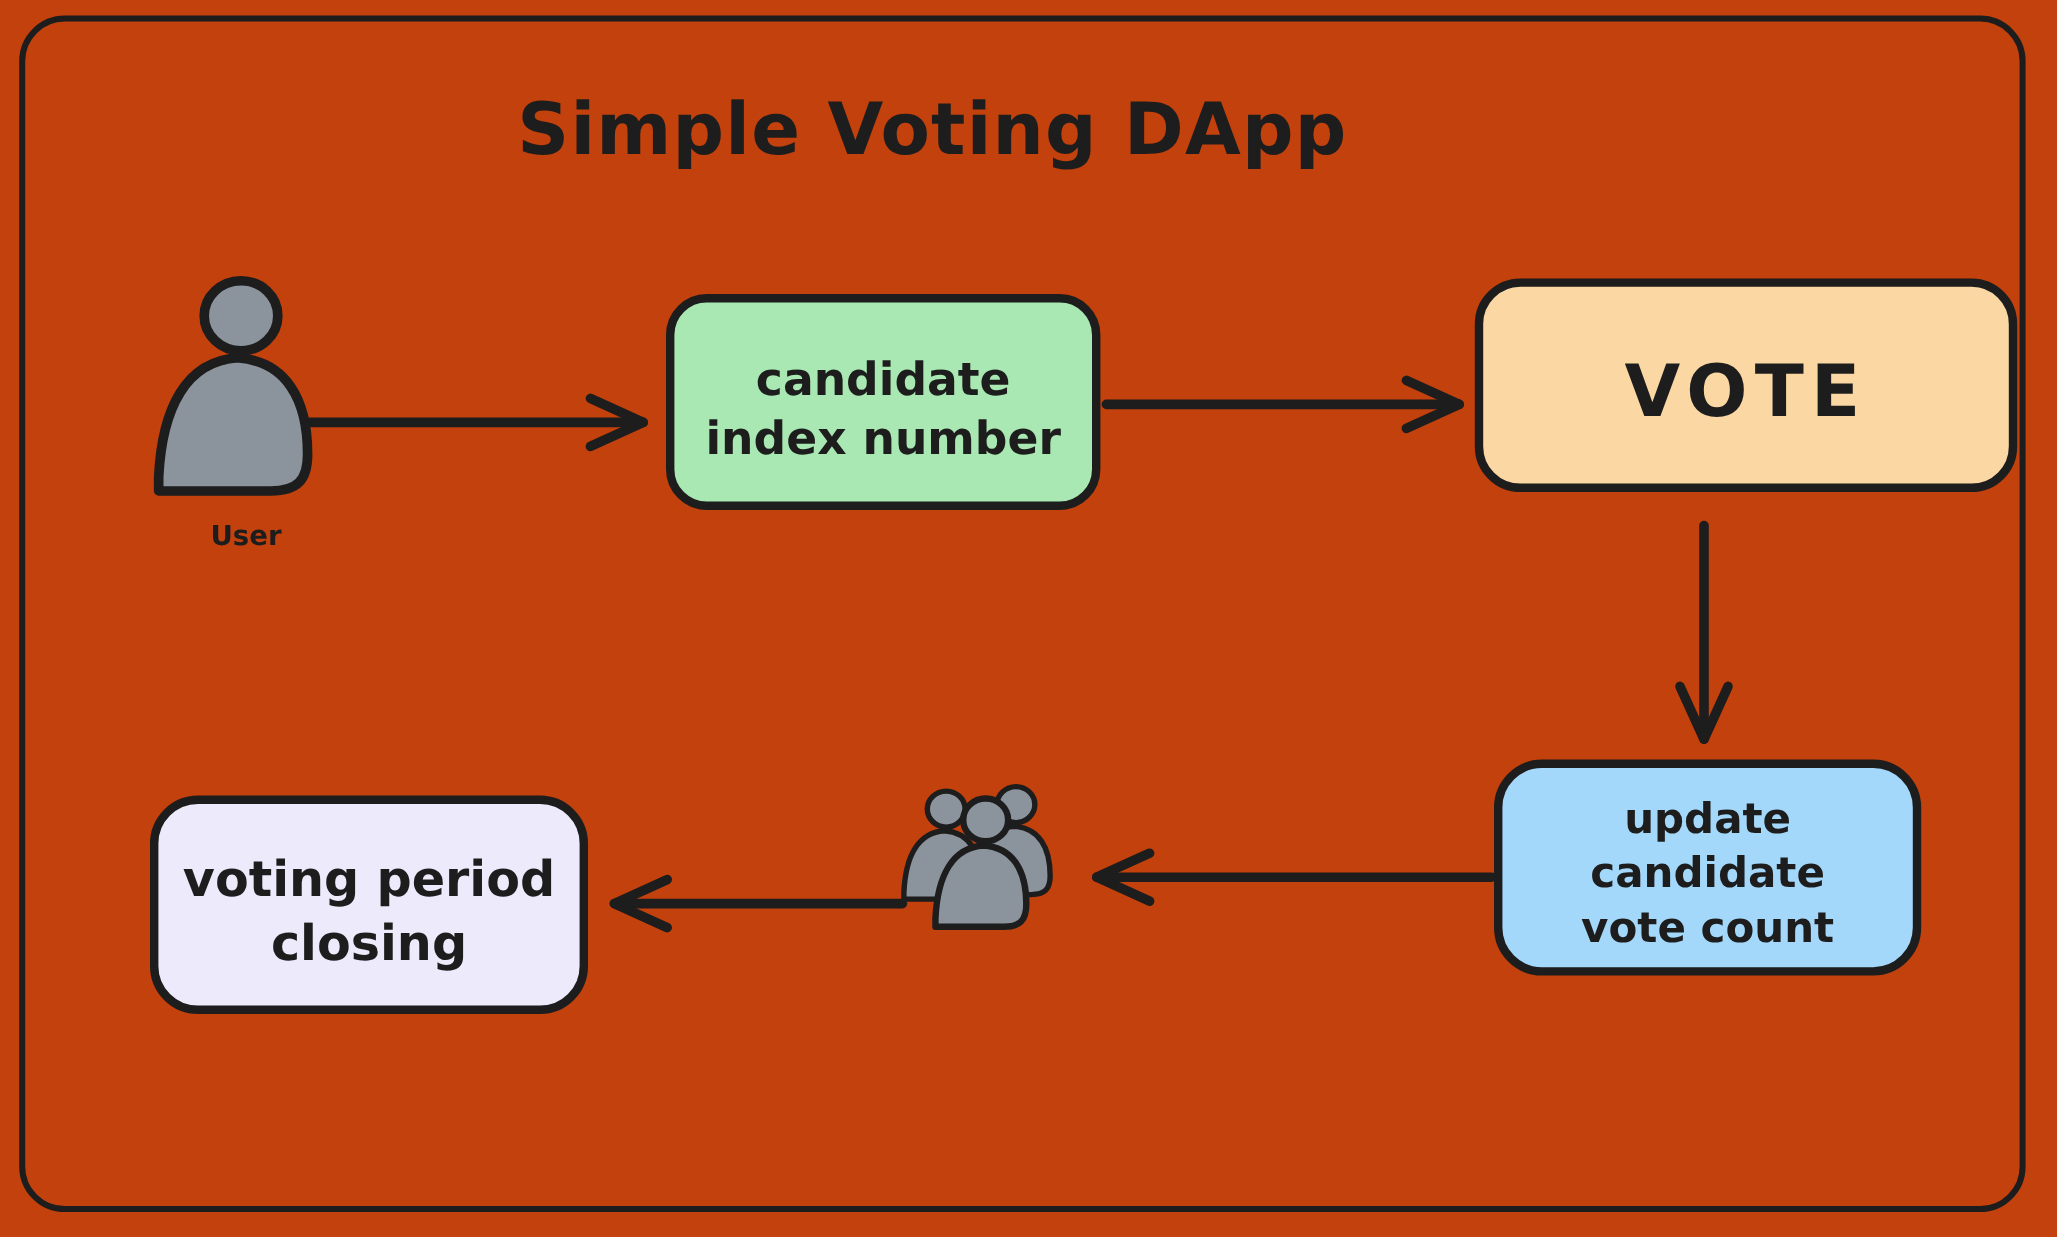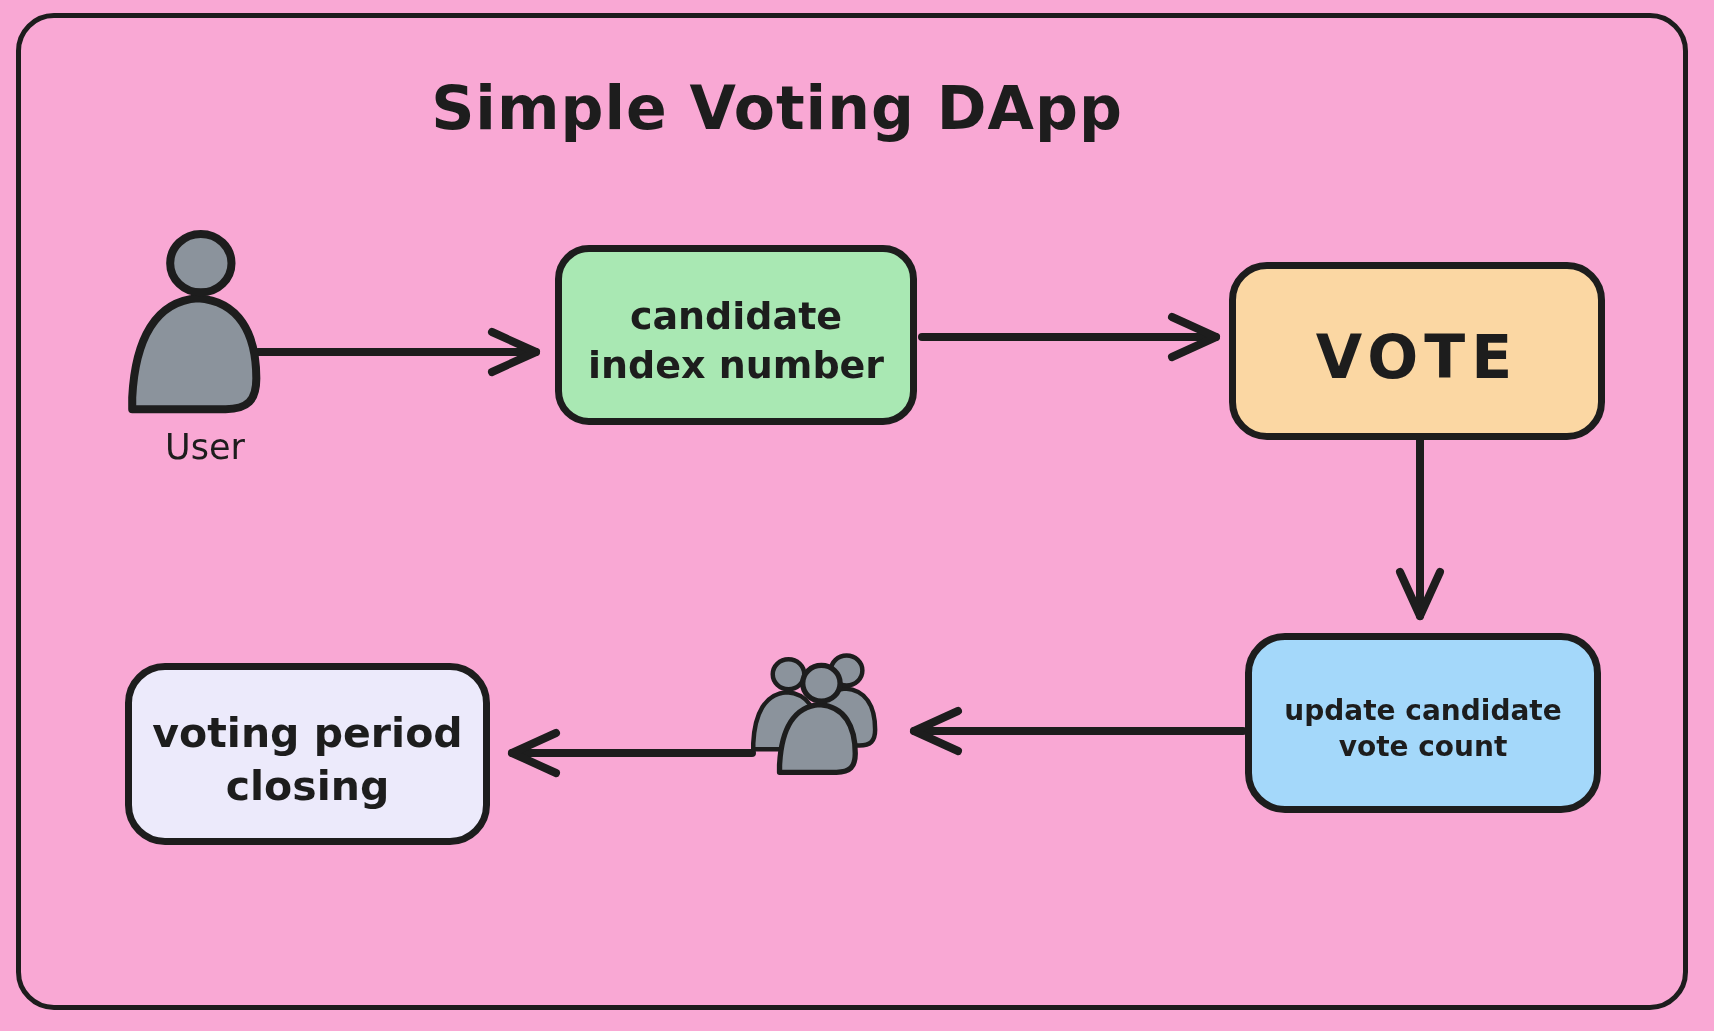--- a/index.html
+++ b/index.html
@@ -5,21 +5,21 @@
   html, body {
     margin: 0;
     padding: 0;
     background: #ffffff;
     font-family: "DejaVu Sans", "Liberation Sans", sans-serif;
   }
   .canvas {
     position: relative;
     width: 1714px;
     height: 1031px;
-    background: #f9a8d4;
+    background: #c2410c;
     color: var(--stroke, #1d1d1d);
     overflow: hidden;
   }
   .frame {
     position: absolute;
     left: 16px; top: 13px;
     width: 1672px; height: 997px;
     border: 5px solid var(--stroke, #1d1d1d);
     border-radius: 38px;
     box-sizing: border-box;
@@ -47,50 +47,50 @@
     line-height: 1.3;
     margin-top: 12px;
   }
   .node-green {
     left: 555px; top: 245px; width: 362px; height: 180px;
     background: var(--node_green, #a9e8b3);
     border-radius: 34px;
     font-size: 38px;
   }
   .node-orange {
-    left: 1229px; top: 262px; width: 376px; height: 178px;
+    left: 1229px; top: 232px; width: 452px; height: 178px;
     background: var(--node_orange, #fbd7a3);
     border-radius: 38px;
     font-size: 60px;
     letter-spacing: 6px;
   }
   .node-orange .node-label { font-weight: 700; }
   .node-blue {
     left: 1245px; top: 633px; width: 356px; height: 180px;
     background: var(--node_blue, #a4d8fa);
     border-radius: 40px;
-    font-size: 28px;
+    font-size: 35px;
   }
   .node-purple {
     left: 125px; top: 663px; width: 365px; height: 182px;
     background: var(--node_purple, #eceafb);
     border-radius: 40px;
     font-size: 41px;
   }
   .icon-svg { position: absolute; }
   .person-fill {
     fill: var(--actor_gray, #8b939c);
     stroke: var(--stroke, #1d1d1d);
     stroke-linejoin: round;
   }
   .caption {
     position: absolute;
     display: flex; align-items: center; justify-content: center;
-    font-size: 35px;
-    font-weight: 400;
+    font-size: 23px;
+    font-weight: 700;
   }
   .caption-user { left: 105px; top: 425px; width: 200px; height: 44px; }
   .caption-candidates { left: 740px; top: 796px; width: 220px; height: 48px; }
   .arrows {
     position: absolute;
     left: 0; top: 0;
     pointer-events: none;
   }
   .arrow-shaft {
     stroke: var(--stroke, #1d1d1d);

